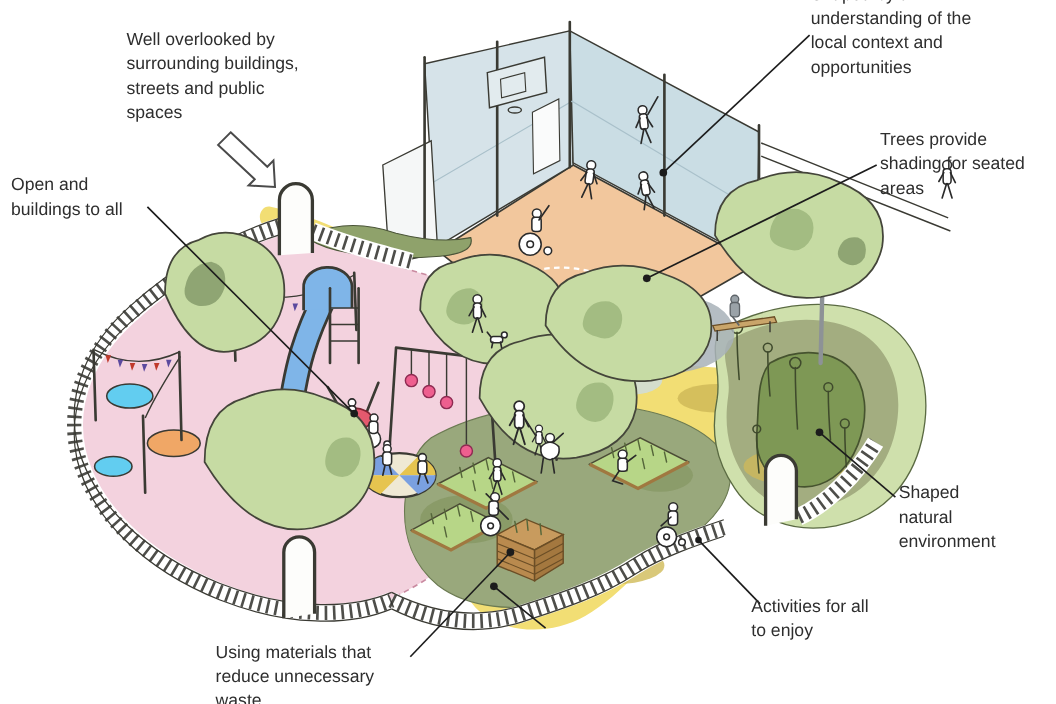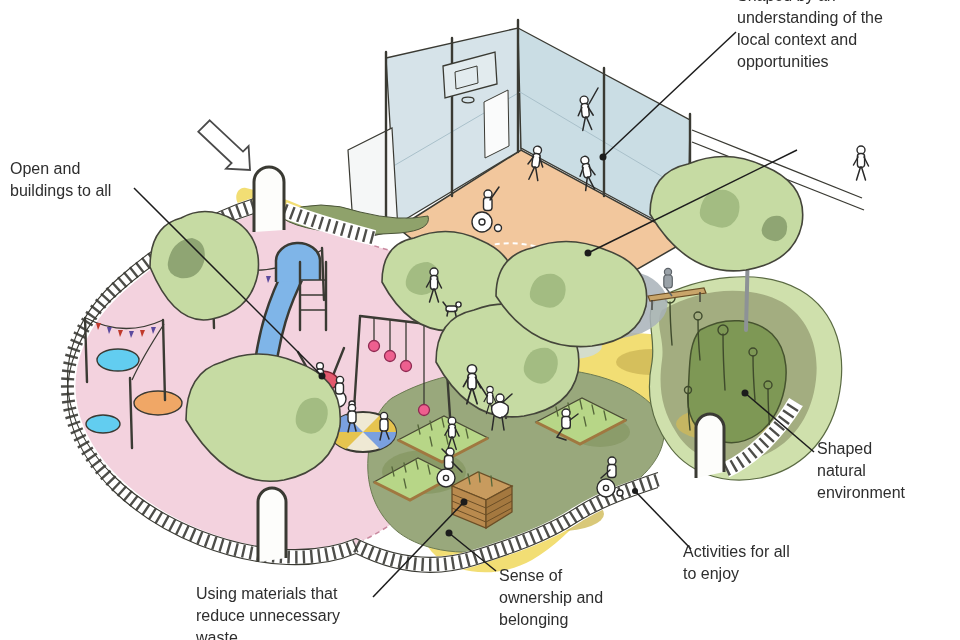--- a/index.html
+++ b/index.html
@@ -396,26 +396,27 @@
           <circle cx="449" cy="533" r="3.5" fill="#1c1c1c"></circle>
     </g>
     <g>
       <path class="lead" d="M 373,597 L 464,502"></path>
           <circle cx="464" cy="502" r="3.5" fill="#1c1c1c"></circle>
     </g>
     <polygon points="209.7,120.3 243.0,151.6 248.6,146.0 250,170 226.0,168.6 231.6,163.0 198.3,131.7" fill="#ffffff" stroke="#4a4a4a" stroke-width="1.8"></polygon>
   </g>
 </svg>
 
+  <div class="lbl" style="left:115px;top:26px;width:168px;">Well overlooked by surrounding buildings, streets and public spaces</div>
 
   <div class="lbl" style="left:10px;top:158px;width:108px;">Open and buildings to all</div>
 
   <div class="lbl" style="left:737px;top:-15px;width:175px;">Shaped by an understanding of the local context and opportunities</div>
 
+  <div class="lbl" style="left:800px;top:117px;width:150px;">Trees provide shading for seated areas</div>
 
   <div class="lbl" style="left:817px;top:438px;width:100px;">Shaped natural environment</div>
 
   <div class="lbl" style="left:683px;top:541px;width:118px;">Activities for all to enjoy</div>
 
-  <div class="lbl" style="left:499px;top:565px;width:120px;">Sense of ownership and belonging</div>
 
   <div class="lbl" style="left:196px;top:583px;width:172px;">Using materials that reduce unnecessary waste</div>
 </div>
 
 </body></html>

